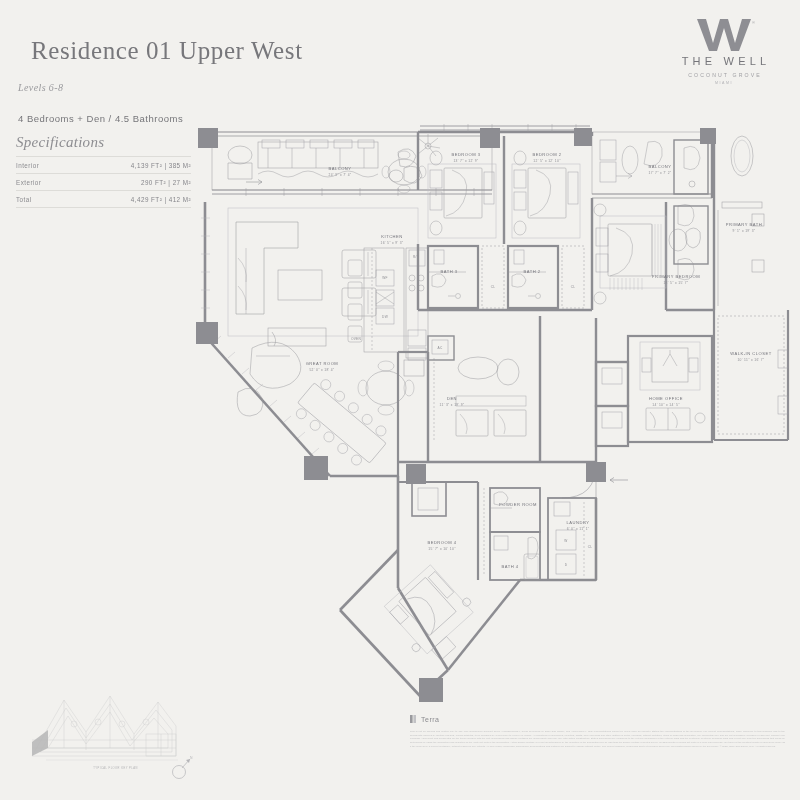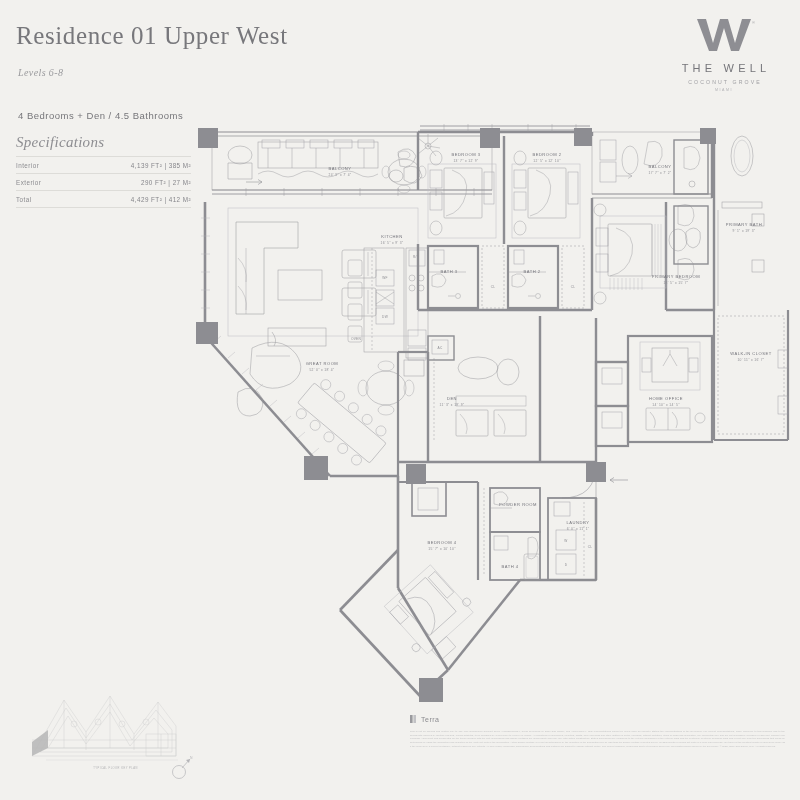--- a/index.html
+++ b/index.html
@@ -22,52 +22,52 @@
     left: 16px;
     top: 22px;
     width: 430px;
   }
   #residence-title {
     font-family: "Liberation Serif", serif;
     font-size: 25px;
     font-weight: 400;
     letter-spacing: 0.6px;
     color: #77777b;
-    margin: 0;
+    margin: 15px;
     line-height: 1.15;
   }
   #levels-text {
     font-family: "Liberation Serif", serif;
     font-style: italic;
     font-size: 10px;
     color: #9b9b9e;
     margin: 16px 0 0 2px;
     letter-spacing: 0.4px;
   }
   #config-text {
     font-size: 9.5px;
     letter-spacing: 0.5px;
     color: #76767a;
-    margin: 32px 0 0 2px;
+    margin: 20px 0 0 2px;
   }
 
   
   #logo-block {
     position: absolute;
     right: 16px;
     top: 18px;
     width: 120px;
     text-align: center;
   }
   #logo-mark { display:block; margin: 0 auto; }
   #logo-name {
     font-size: 11px;
     letter-spacing: 4.2px;
     color: #75757a;
-    margin-top: 10px;
+    margin-top: 3px;
     padding-left: 4px;
   }
   #logo-sub {
     font-size: 5.2px;
     letter-spacing: 2.1px;
     color: #a0a0a4;
     margin-top: 5px;
     padding-left: 2px;
   }
   #logo-city {

